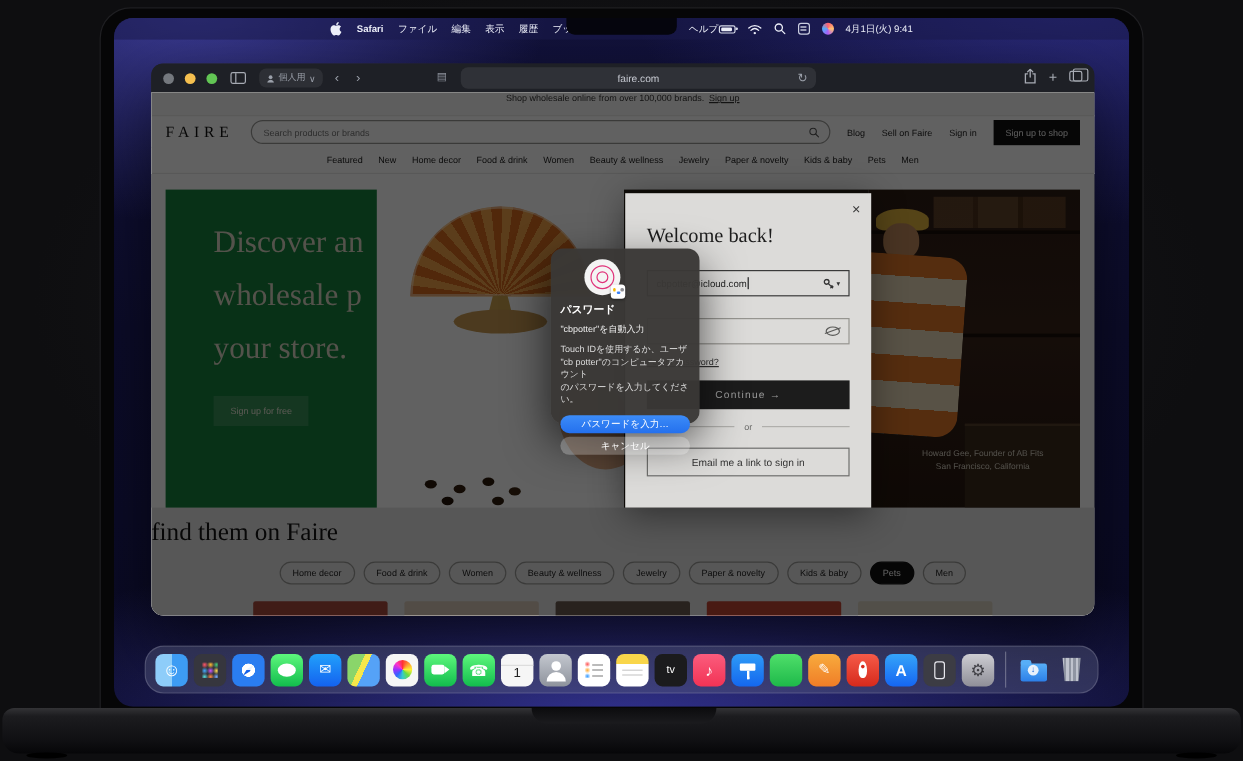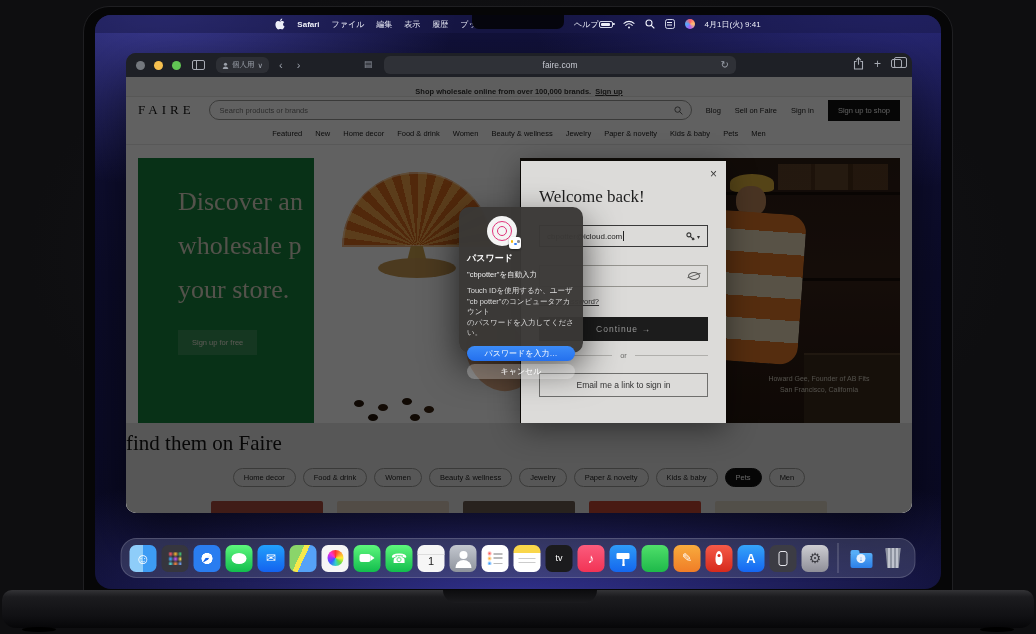--- a/index.html
+++ b/index.html
@@ -40,32 +40,32 @@
   .titlebar{position:relative;height:24px;background:#1e2026;display:flex;align-items:center;padding:0 10px;gap:6px;}
   .tl{width:9px;height:9px;border-radius:50%;margin-right:3px;}
   .tl.close{background:#74787e;}
   .tl.min{background:#f5bf4f;}
   .tl.max{background:#62c554;}
   .tb-icon{color:#a7abb4;font-size:10px;display:flex;align-items:center;justify-content:center;height:16px;min-width:16px;border-radius:4px;}
   .sb-icon{width:13px;height:10px;border:1px solid #a7abb4;border-radius:2px;position:relative;}
   .sb-icon::before{content:"";position:absolute;left:3px;top:0;width:1px;height:100%;background:#a7abb4;}
   .tabgroup{display:flex;align-items:center;gap:3px;background:rgba(255,255,255,.07);border-radius:6px;height:16px;padding:0 6px;color:#9ba0aa;font-size:7.5px;margin-left:4px;}
   .navbtn{font-size:11px;color:#9ba0aa;padding:0 4px;}
-  .urlfield{position:absolute;left:258px;top:3px;width:352px;height:18px;background:rgba(255,255,255,.08);border-radius:6px;display:flex;align-items:center;justify-content:center;color:#c7cad2;font-size:8.5px;}
+  .urlfield{position:absolute;left:258px;top:3px;width:296px;height:18px;background:rgba(255,255,255,.08);border-radius:6px;display:flex;align-items:center;justify-content:center;color:#c7cad2;font-size:8.5px;}
   .urlreload{position:absolute;right:7px;top:2.5px;color:#9ba0aa;font-size:10px;}
   .pageicon{position:absolute;left:238px;top:6px;color:#8d929c;font-size:9px;}
   .tb-right{position:absolute;right:10px;top:4px;display:flex;gap:10px;align-items:center;}
   .plus{color:#a7abb4;font-size:12px;line-height:1;}
   .tabsov{width:11px;height:9px;border:1px solid #a7abb4;border-radius:2px;position:relative;}
   .tabsov::before{content:"";position:absolute;left:2px;top:-3px;width:11px;height:9px;border:1px solid #a7abb4;border-radius:2px;}
 
   
   .page{position:absolute;left:0;top:24px;width:786px;height:436px;background:#fff;}
   .overlay{position:absolute;inset:0;background:rgba(0,0,0,.62);z-index:2;}
-  .banner{height:20px;display:flex;align-items:flex-end;justify-content:center;gap:4px;background:#f7f7f6;color:#333;font-size:7.5px;border-bottom:1px solid #e5e5e3;font-weight:bold;}
+  .banner{height:20px;display:flex;align-items:flex-start;justify-content:center;gap:4px;background:#f7f7f6;color:#333;font-size:7.5px;border-bottom:1px solid #e5e5e3;}
   .banner a{color:#333;text-decoration:underline;}
   .sitehead{height:26px;display:flex;align-items:center;padding:0 12px;gap:14px;background:#fff;}
   .logo{font-family:"Liberation Serif",serif;font-size:13px;letter-spacing:4px;color:#111;}
   .searchpill{flex:1;max-width:500px;height:20px;border:1px solid #9a9a97;border-radius:10px;display:flex;align-items:center;padding:0 8px;gap:6px;background:#fff;}
   .searchpill input{flex:1;border:none;outline:none;font-size:7.5px;color:#444;background:transparent;}
   .headlink{font-size:7.5px;color:#222;white-space:nowrap;}
   .ctabtn{background:#111;color:#f2f2f2;font-size:7.5px;padding:6px 10px;white-space:nowrap;}
   .catnav{height:22px;display:flex;align-items:center;justify-content:center;gap:13px;font-size:7.5px;color:#222;border-bottom:1px solid #e8e8e6;background:#fff;}
   .catnav span{white-space:nowrap;}
 

